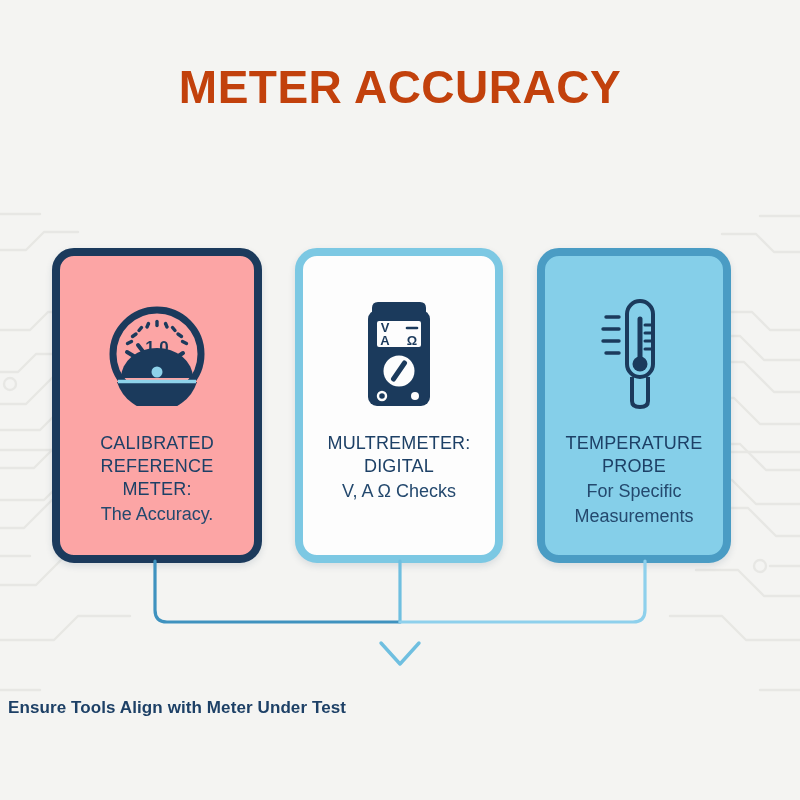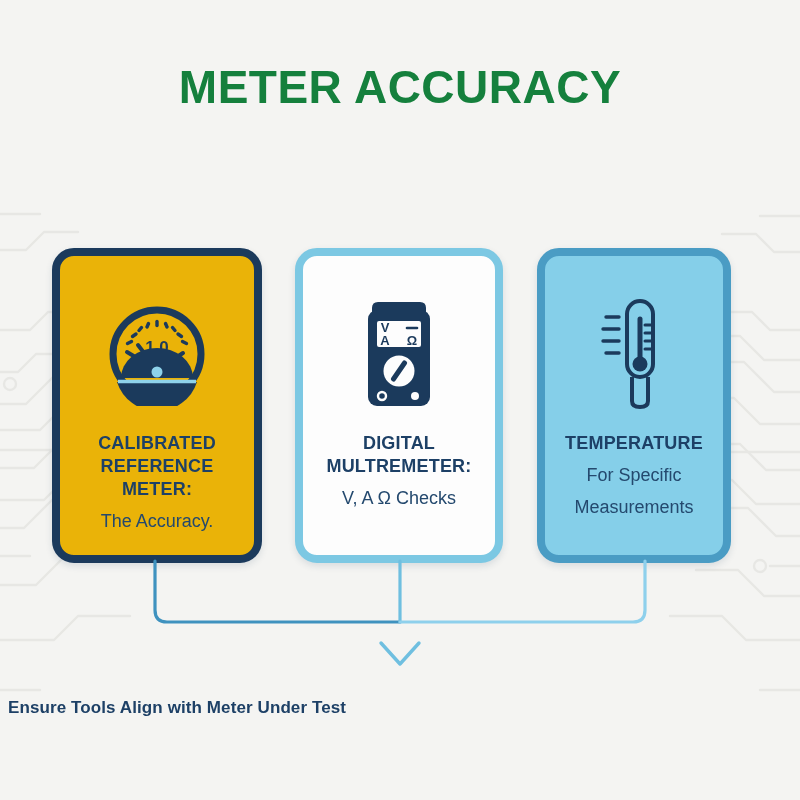--- a/index.html
+++ b/index.html
@@ -32,21 +32,21 @@
     left: 0;
     width: 800px;
     text-align: center;
   }
   .title-line {
     display: block;
     font-size: 46px;
     font-weight: bold;
     letter-spacing: 0.5px;
     line-height: 1.12;
-    color: #15803d;
+    color: #c2410c;
     text-transform: uppercase;
   }
 
   
   .cards {
     position: absolute;
     top: 248px;
     left: 0;
     width: 800px;
     height: 318px;
@@ -58,21 +58,21 @@
     height: 315px;
     border-radius: 22px;
     box-sizing: border-box;
     display: flex;
     flex-direction: column;
     align-items: center;
     box-shadow: 0 3px 7px rgba(30,60,90,0.13);
   }
   .card-1 {
     left: 52px;
-    background: #eab308;
+    background: #fca5a5;
     border: 8px solid #1b3a5c;
   }
   .card-2 {
     left: 295px;
     width: 208px;
     background: #fdfdfd;
     border: 8px solid #7cc8e3;
   }
   .card-3 {
     left: 537px;
@@ -90,29 +90,29 @@
   .card-text {
     margin-top: 16px;
     width: 100%;
     text-align: center;
     padding: 0 6px;
     box-sizing: border-box;
   }
   .card-heading {
     display: block;
     font-size: 18px;
-    font-weight: bold;
+    font-weight: normal;
     line-height: 1.28;
     color: #1d4066;
     letter-spacing: 0.2px;
     text-transform: uppercase;
   }
   .card-sub {
     display: block;
-    margin-top: 9px;
+    margin-top: 2px;
     font-size: 18px;
     font-weight: normal;
     line-height: 1.26;
     color: #24496e;
   }
 
   
   .connector {
     position: absolute;
     left: 0;
@@ -234,22 +234,22 @@
           <text x="25" y="47" text-anchor="middle" fill="#1b3a5c" font-family="Liberation Sans, sans-serif" font-size="13" font-weight="bold">A</text>
           <line x1="47" y1="30" x2="57" y2="30" stroke="#1b3a5c" stroke-width="2.6" stroke-linecap="round"></line>
           <text x="52" y="47" text-anchor="middle" fill="#1b3a5c" font-family="Liberation Sans, sans-serif" font-size="13" font-weight="bold">Ω</text>
           <circle cx="39" cy="73" r="15.5" fill="#fdfdfd"></circle>
           <path d="M44.5 65 L33.5 81" stroke="#1b3a5c" stroke-width="5" stroke-linecap="round"></path>
           <circle cx="22" cy="98" r="4" fill="none" stroke="#fdfdfd" stroke-width="2.4"></circle>
           <circle cx="55" cy="98" r="4" fill="#fdfdfd"></circle>
         </svg>
       </div>
       <div class="card-text">
+        <span class="card-heading">MULTREMETER:</span>
         <span class="card-heading">DIGITAL</span>
-        <span class="card-heading">MULTREMETER:</span>
         <span class="card-sub">V, A Ω Checks</span>
       </div>
     </div>
 
     <div class="card card-3">
       <div class="card-icon">
         <svg width="80" height="118" viewBox="0 0 80 118" xmlns="http://www.w3.org/2000/svg">
           <rect x="33" y="6" width="26" height="76" rx="13" fill="none" stroke="#1b3a5c" stroke-width="4"></rect>
           <path d="M46 24 L46 66" stroke="#1b3a5c" stroke-width="5" stroke-linecap="round"></path>
           <circle cx="46" cy="69" r="7.5" fill="#1b3a5c"></circle>
@@ -263,20 +263,21 @@
             <line x1="12" y1="22" x2="25" y2="22"></line>
             <line x1="9" y1="34" x2="25" y2="34"></line>
             <line x1="9" y1="46" x2="25" y2="46"></line>
             <line x1="12" y1="58" x2="25" y2="58"></line>
           </g>
           <path d="M38 82 L38 106 Q38 112 46 112 Q54 112 54 106 L54 82" fill="none" stroke="#1b3a5c" stroke-width="4"></path>
         </svg>
       </div>
       <div class="card-text">
         <span class="card-heading">TEMPERATURE</span>
+        <span class="card-heading">PROBE</span>
         <span class="card-sub">For Specific</span>
         <span class="card-sub">Measurements</span>
       </div>
     </div>
   </div>
 
   <svg class="connector" viewBox="0 0 800 125" xmlns="http://www.w3.org/2000/svg">
 
     <path d="M155 6 L155 55 Q155 67 167 67 L400 67" fill="none" stroke="#3f92bf" stroke-width="3.2" stroke-linecap="round"></path>
 

